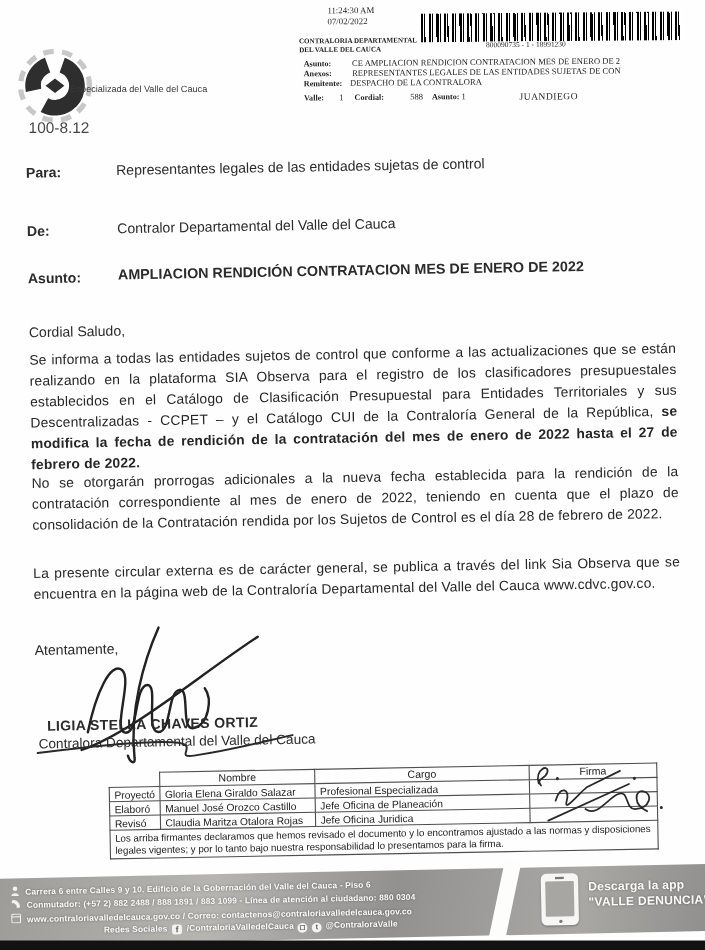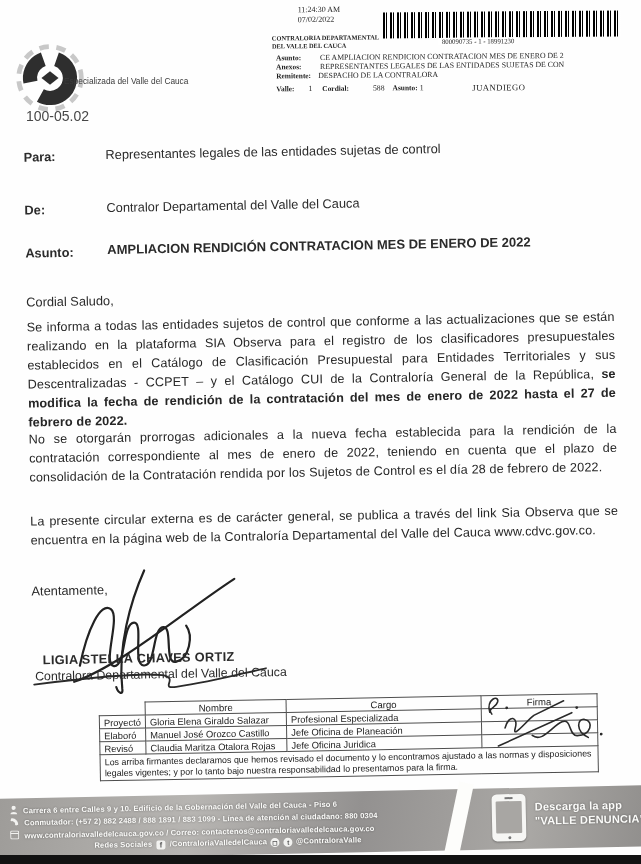--- a/index.html
+++ b/index.html
@@ -87,21 +87,21 @@
 <body>
 
 <div class="page">
 
   <svg class="emblem" viewBox="0 0 80 80">
     <circle cx="40" cy="40" r="33" fill="none" stroke="#c8c8c8" stroke-width="5" stroke-dasharray="10 8"></circle>
     <circle cx="40" cy="40" r="21" fill="none" stroke="#2e2e2e" stroke-width="15" stroke-dasharray="56 18 30 14" transform="rotate(-35 40 40)"></circle>
     <path d="M40 33 L49 40 L40 47 L31 40 Z" fill="#2e2e2e"></path>
   </svg>
   <div class="org-sub">Especializada del Valle del Cauca</div>
-  <div class="ref-code">100-05.02</div>
+  <div class="ref-code">100-8.12</div>
 
   <div class="stamp">
     <div class="stamp-time">
       <div>11:24:30 AM</div>
       <div>07/02/2022</div>
     </div>
     <div class="stamp-org">
       <div>CONTRALORIA DEPARTAMENTAL</div>
       <div>DEL VALLE DEL CAUCA</div>
     </div>

